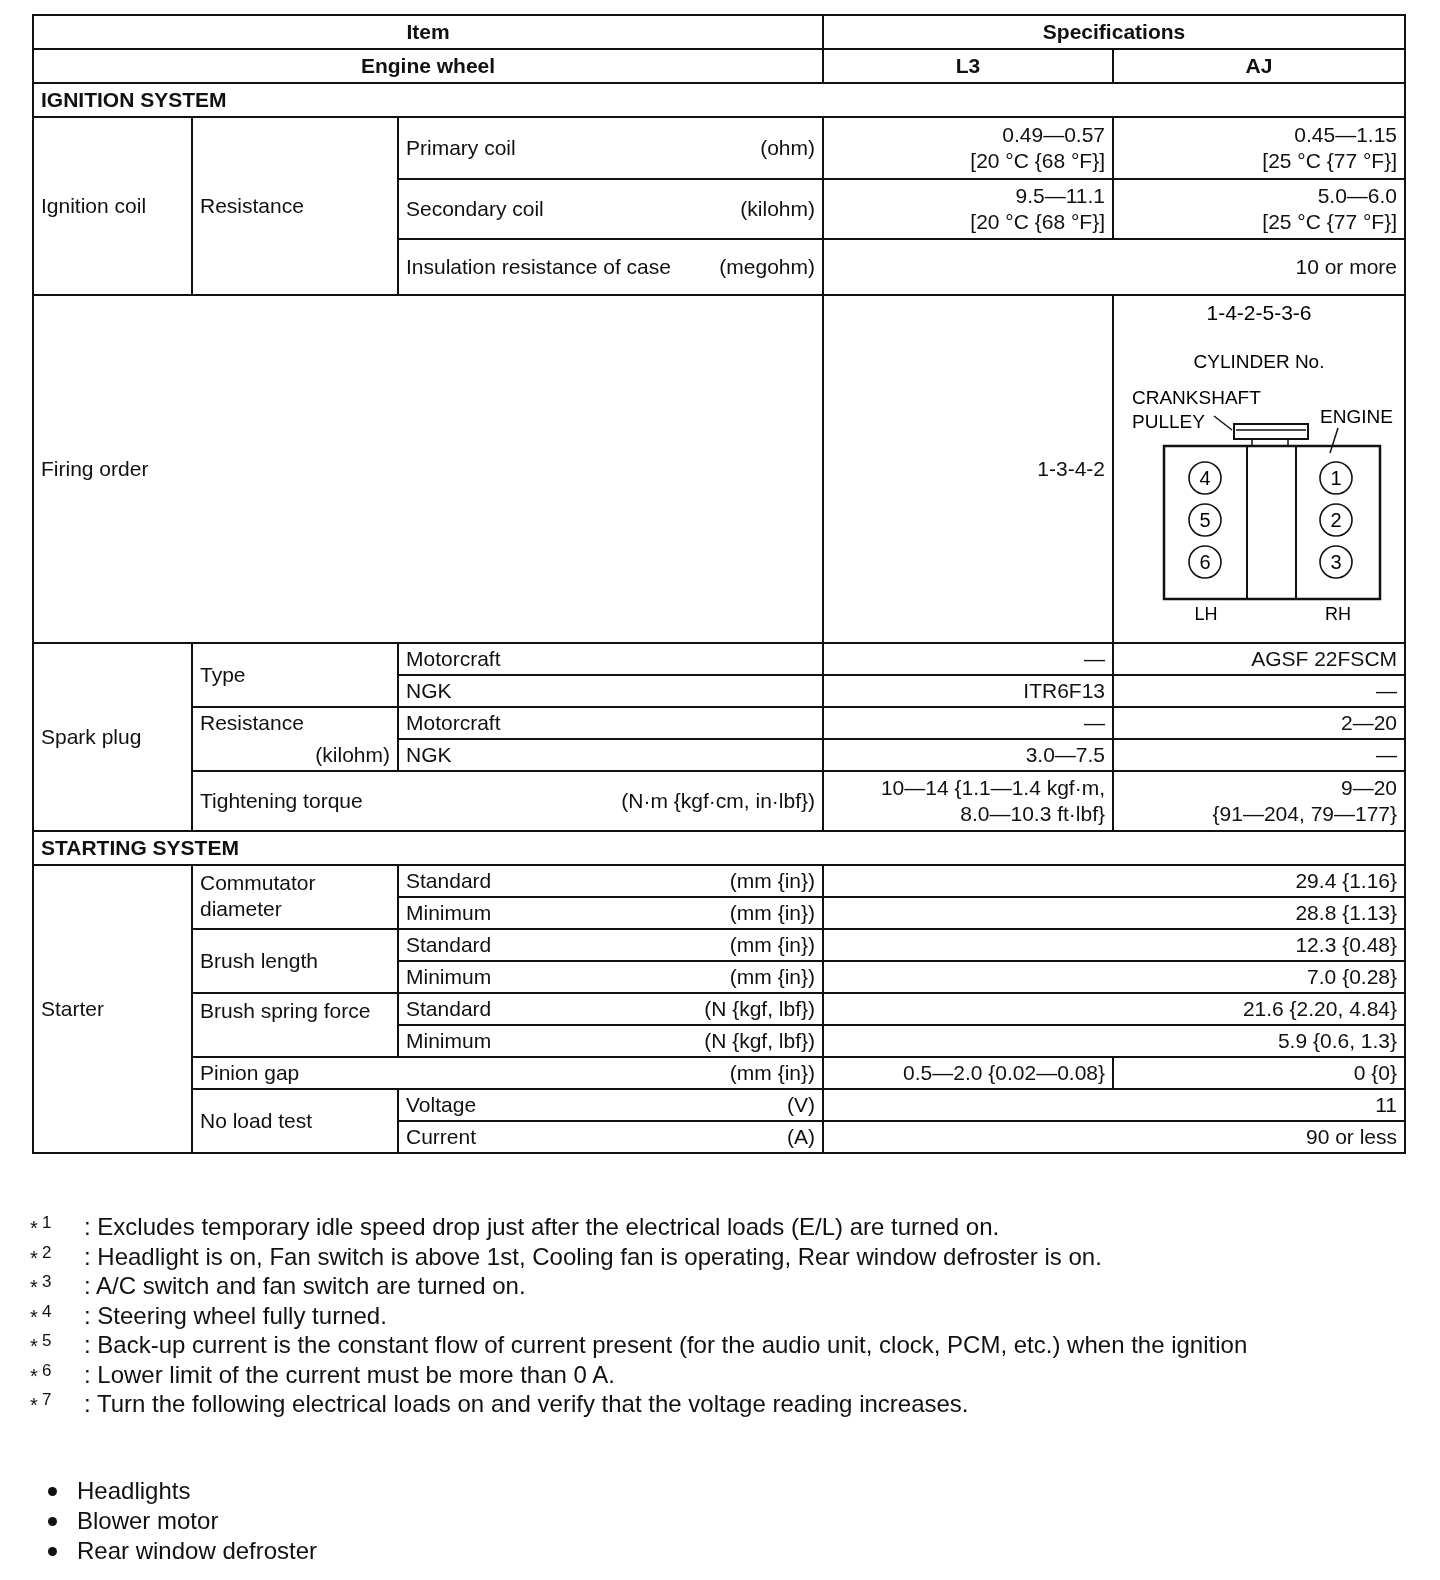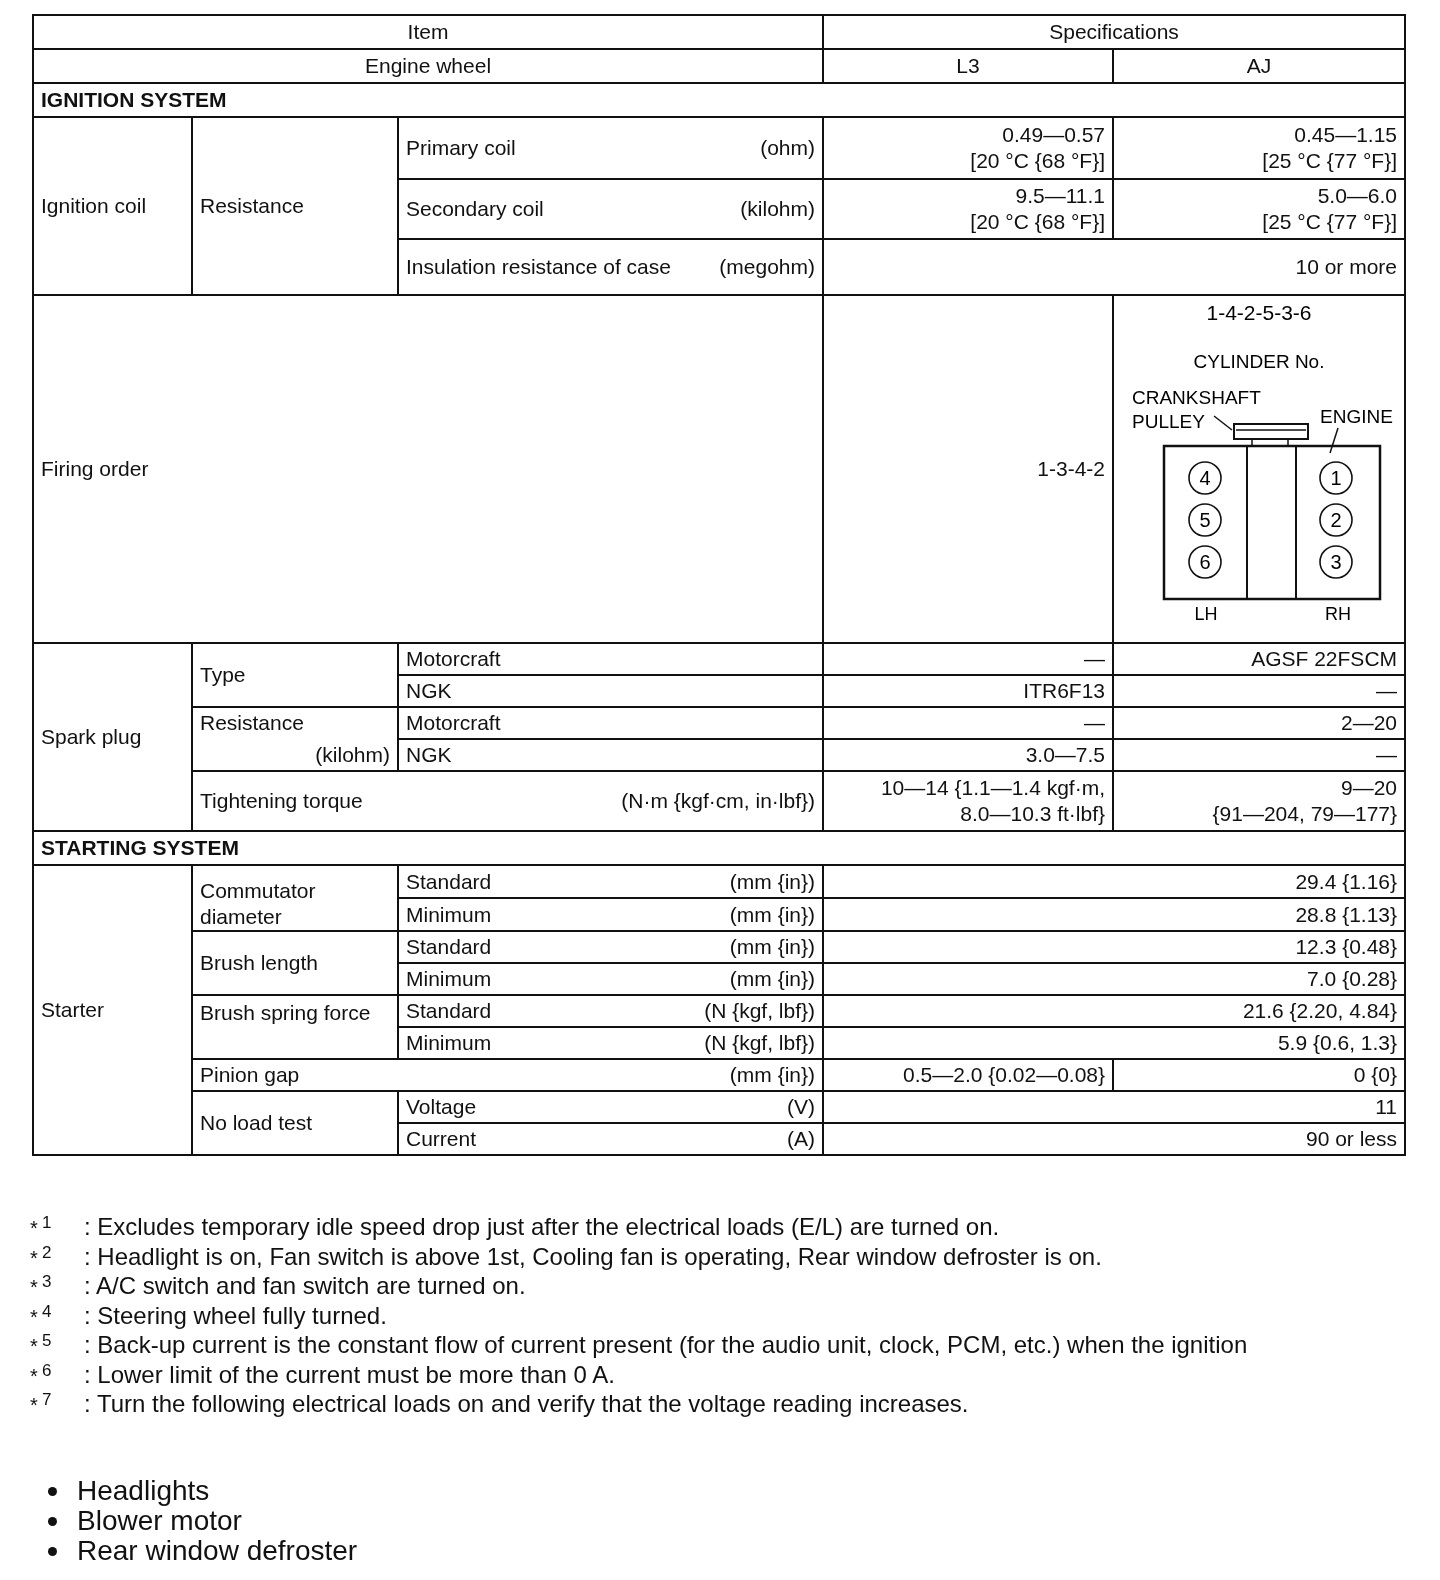--- a/index.html
+++ b/index.html
@@ -1,35 +1,35 @@
 <!DOCTYPE html>
 <html><head>
 <meta charset="utf-8">
 <style>
   html, body { margin:0; padding:0; background:#ffffff; }
   body { width:1440px; height:1580px; position:relative; font-family:"Liberation Sans", sans-serif; color:#111; overflow:hidden; }
   table.spec { position:absolute; left:32px; top:14px; width:1372px; border-collapse:collapse; table-layout:fixed; font-size:21px; }
   table.spec td { border:2px solid #111; padding:0 7px; vertical-align:middle; line-height:26px; }
-  .hdr { font-weight:normal; text-align:center; height:32px;margin-left:16px; }
+  .hdr { font-weight:bold; text-align:center; height:32px;margin-left:16px; }
   .sec { font-weight:bold; height:32px; }
   .c { text-align:right; }
   .split { display:flex; justify-content:space-between; align-items:center; }
   .unit { white-space:nowrap; }
   .r34 { height:32px; }
   .rk { text-align:right; }
   .diagram-cell { padding:0 !important; vertical-align:top !important;text-align:center; }
   .diagram { position:relative; height:346px; }
   .diagram svg { position:absolute; left:0; top:0; }
   .notes { position:absolute; left:30px; top:1212px; width:1390px; font-size:24px; line-height:29.5px; }
   .note { display:flex; }
   .star { width:54px; flex:none; position:relative; }
   .star sup { font-size:17px; position:absolute; left:12px; top:-4px; }
   .star .a { position:absolute; left:0; top:2px; font-size:20px; }
   .note-text { flex:1; }
-  .bullets { position:absolute; left:48px; top:1476px; font-size:28px; line-height:30px; }
+  .bullets { position:absolute; left:48px; top:1476px; font-size:24px; line-height:30px; }
   .bullet { display:flex; align-items:center; }
   .dot { width:9px; height:9px; border-radius:50%; background:#111; margin-right:20px; }
 </style>
 </head>
 <body>
 
 <table class="spec">
   <colgroup>
     <col style="width:159px">
       <col style="width:206px">
@@ -173,21 +173,21 @@
     <td class="c">
           <div>9—20</div>
           <div>{91—204, 79—177}</div>
         </td>
   </tr>
   <tr>
     <td colspan="5" class="sec">STARTING SYSTEM</td>
   </tr>
   <tr class="r34">
     <td rowspan="10">Starter</td>
-    <td rowspan="2" style="vertical-align:top;padding-top:12px">Commutator diameter</td>
+    <td rowspan="2" style="vertical-align:top;padding-top:4px">Commutator diameter</td>
     <td>
           <div class="split">
             <span>Standard</span>
             <span class="unit">(mm {in})</span>
           </div>
         </td>
     <td colspan="2" class="c">29.4 {1.16}</td>
   </tr>
   <tr class="r34">
     <td>

